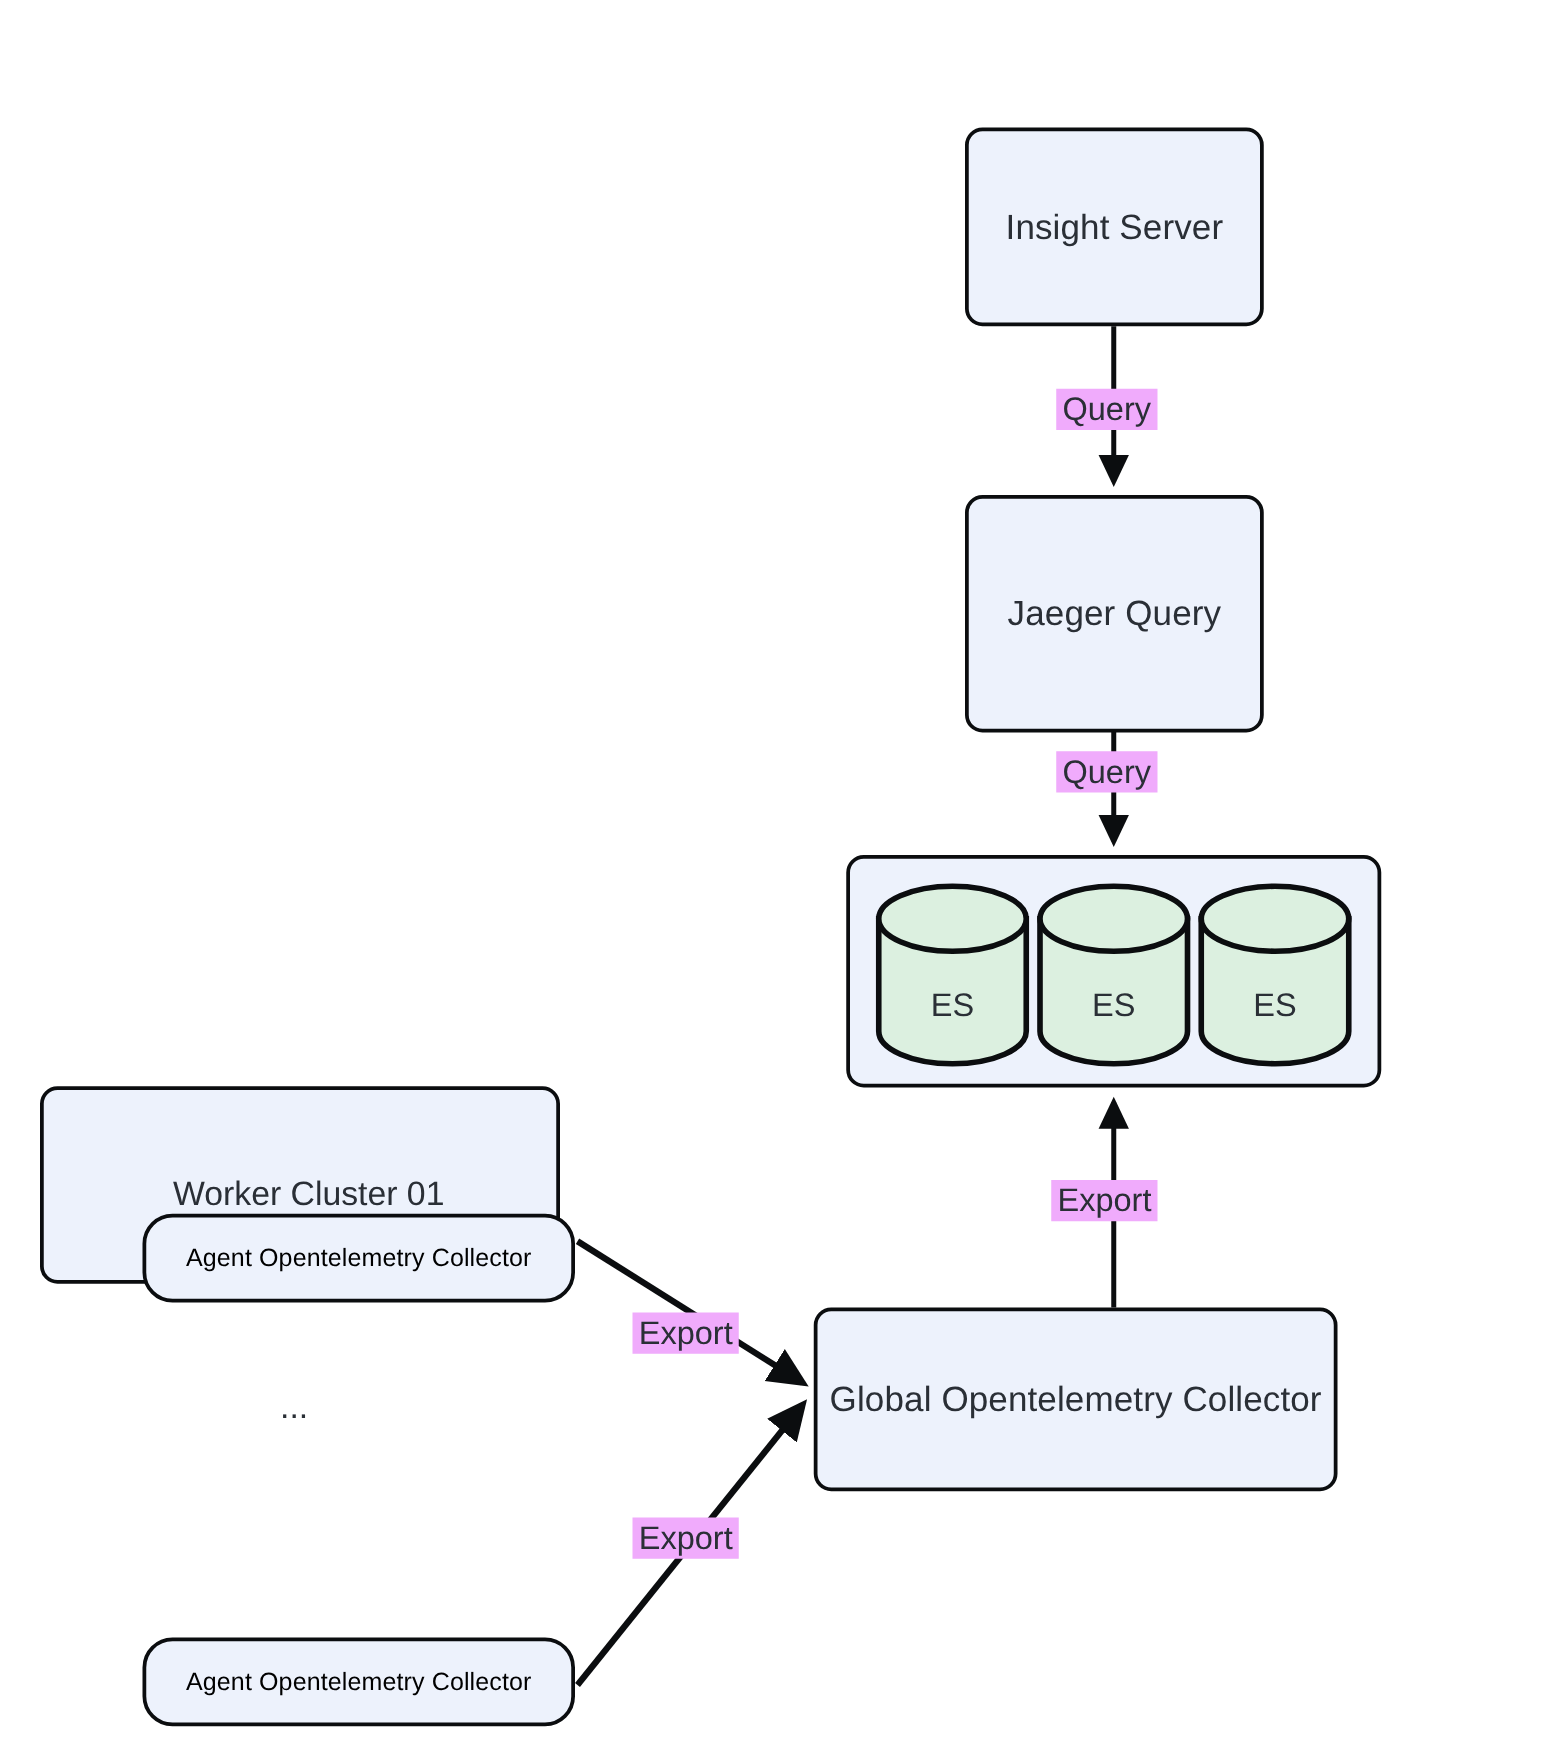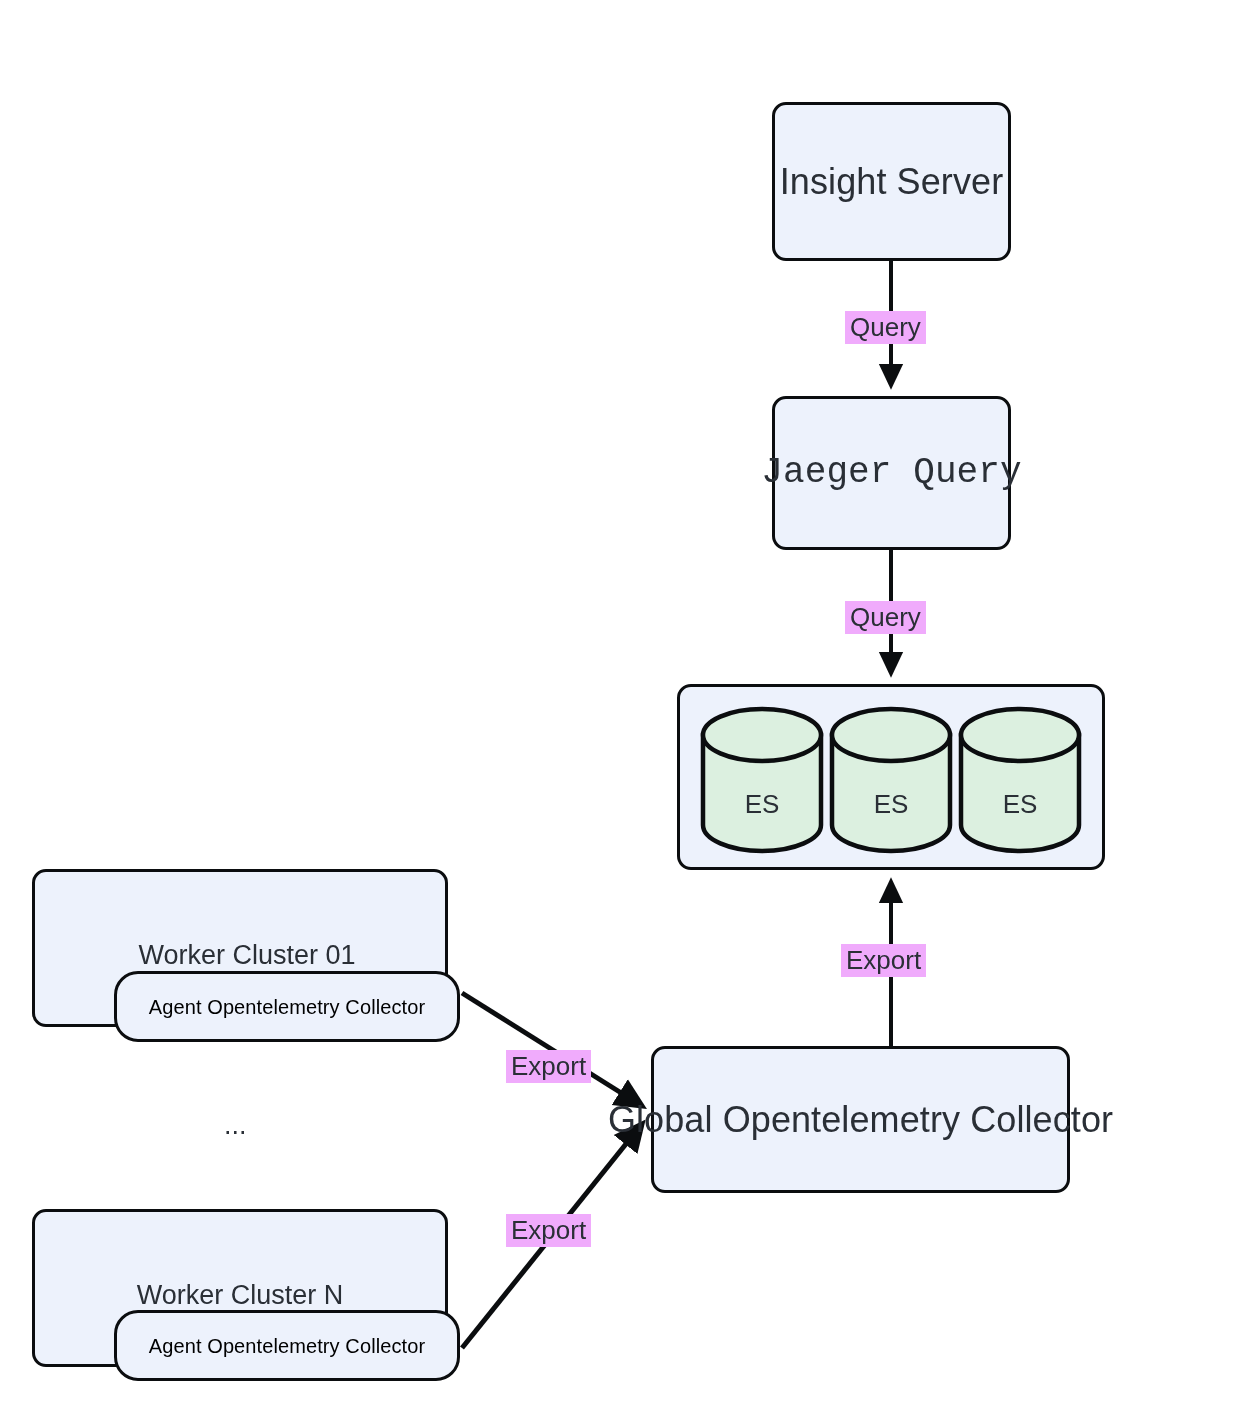--- a/index.html
+++ b/index.html
@@ -30,21 +30,21 @@
     box-sizing: border-box;
     background: #edf2fc;
     border: 3.5px solid #0b0d0f;
     border-radius: 14px;
     display: flex;
     align-items: center;
     justify-content: center;
     color: #2a2f36;
   }
   .node-label {
-    font-size: 36px;
+    font-size: 28px;
     letter-spacing: 0.1px;
     line-height: 1.2;
     text-align: center;
     white-space: nowrap;
   }
   .subgraph {
     position: absolute;
     box-sizing: border-box;
     background: #edf2fc;
     border: 3.5px solid #0b0d0f;
@@ -144,21 +144,21 @@
 
     <g>
       <line x1="462" y1="1348" x2="642" y2="1124" stroke="#0b0d0f" stroke-width="5" marker-end="url(#arrow)"></line>
     </g>
   </svg>
 
   <div class="node" style="left:772px; top:102px; width:239px; height:159px;">
     <span class="node-label">Insight Server</span>
   </div>
 
-  <div class="node" style="left:772px; top:396px; width:239px; height:154px;font-family:Liberation Mono, monospace;">
+  <div class="node" style="left:772px; top:396px; width:239px; height:190px;">
     <span class="node-label">Jaeger Query</span>
   </div>
 
   <div class="es-container" style="left:677px; top:684px; width:428px; height:186px;">
 
     <div class="cyl" style="left:19px; top:18px;">
       <svg width="126" height="150" viewBox="0 0 126 150">
         <path d="M4,30 L4,120 A59,26 0 0 0 122,120 L122,30 Z" fill="#dcf0e0" stroke="#0b0d0f" stroke-width="4.5"></path>
         <ellipse cx="63" cy="30" rx="59" ry="26" fill="#dcf0e0" stroke="#0b0d0f" stroke-width="4.5"></ellipse>
       </svg>
@@ -188,23 +188,20 @@
 
   <div class="subgraph" style="left:32px; top:869px; width:416px; height:158px;">
     <div class="subgraph-title" style="top:68px;margin-left:14px;">Worker Cluster 01</div>
   </div>
   <div class="inner-node" style="left:114px; top:971px; width:346px; height:71px;">
     <span class="node-label">Agent Opentelemetry Collector</span>
   </div>
 
   <div class="ellipsis" style="left:224px; top:1110px;">...</div>
 
-  <div class="subgraph" style="left:32px; top:1209px; width:416px; height:158px;">
-    <div class="subgraph-title" style="top:68px;">Worker Cluster N</div>
-  </div>
   <div class="inner-node" style="left:114px; top:1310px; width:346px; height:71px;">
     <span class="node-label">Agent Opentelemetry Collector</span>
   </div>
 
   <div class="edge-label" style="left:845px; top:311px;">Query</div>
 
   <div class="edge-label" style="left:845px; top:601px;">Query</div>
 
   <div class="edge-label" style="left:841px; top:944px;">Export</div>
 

